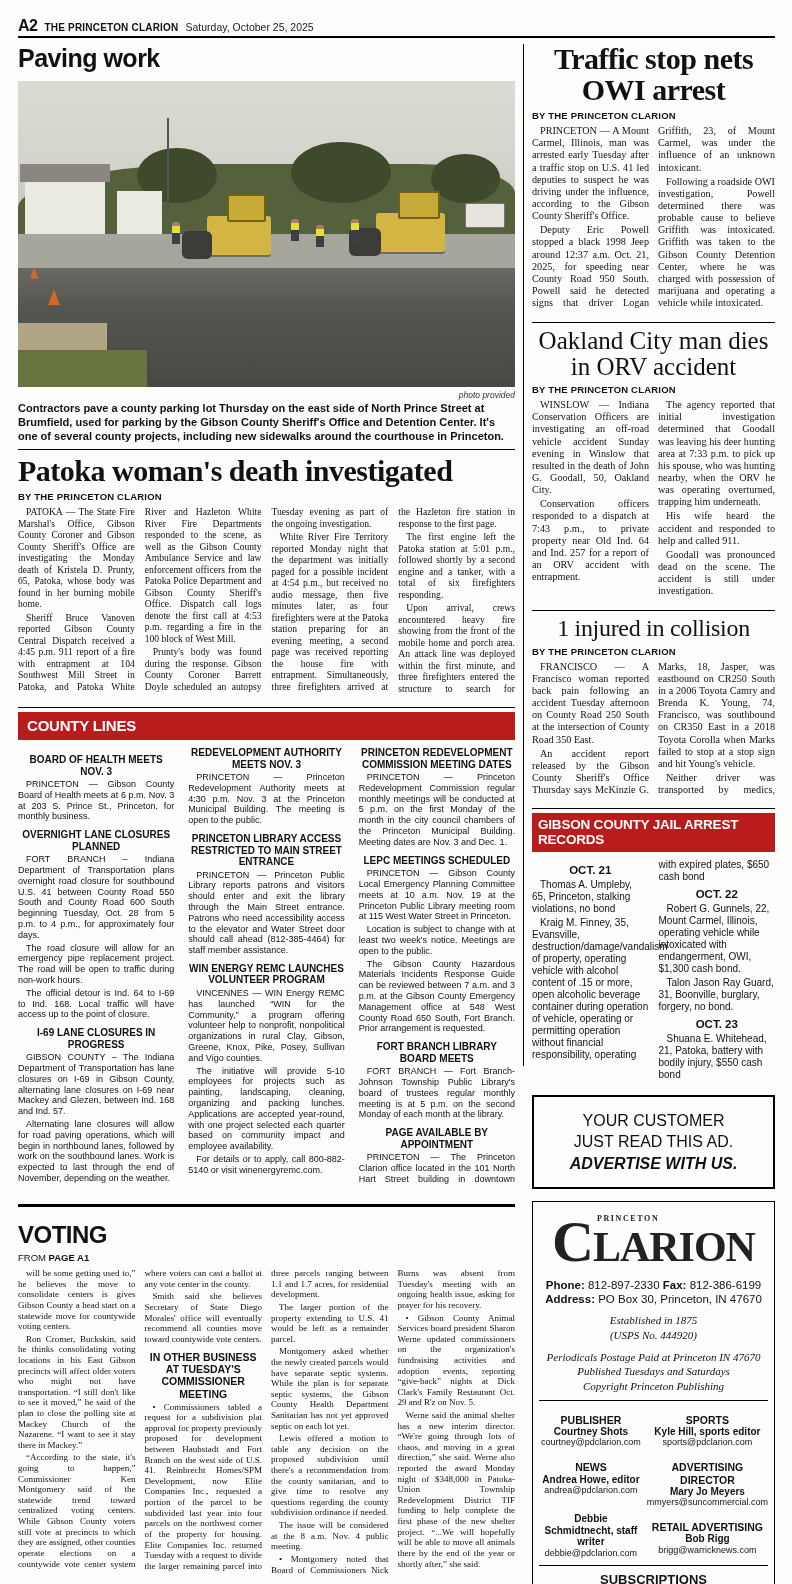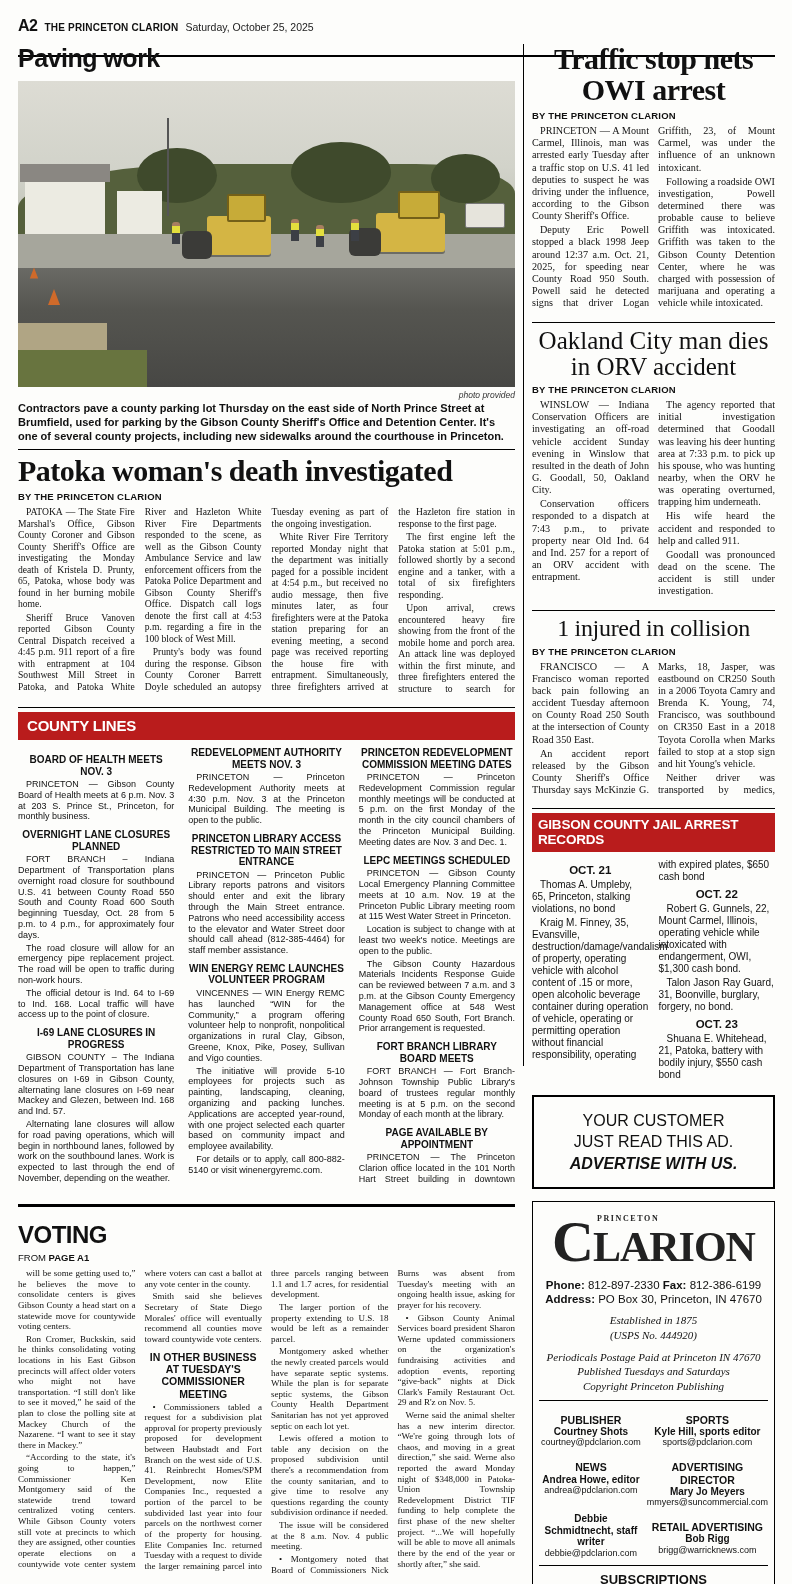--- a/index.html
+++ b/index.html
@@ -2,21 +2,21 @@
 <html><head>
 <meta charset="utf-8">
 <style>
   * { margin:0; padding:0; box-sizing:border-box; }
   html,body { background:#e9e9e9; }
   .page { position:relative; width:792px; height:1584px; background:#fdfdfb; color:#111;
           font-family:"Liberation Sans", sans-serif; overflow:hidden; margin:0 auto; }
 
   
   .pghead { position:absolute; left:18px; top:17px; width:757px; border-bottom:2px solid #000;
-            padding-bottom:20px; display:flex; align-items:baseline; gap:7px; }
+            padding-bottom:1px; display:flex; align-items:baseline; gap:7px; }
   .pg-num { font-weight:900; font-size:16px; letter-spacing:-.5px; }
   .pg-paper { font-weight:800; font-size:10px; letter-spacing:.2px; }
   .pg-date { font-size:10.5px; color:#222; }
 
   .vdivider { position:absolute; left:523px; top:44px; width:1px; height:1022px; background:#000; }
 
   .leftcol { position:absolute; left:18px; top:42px; width:497px; }
   .rail    { position:absolute; left:532px; top:44px; width:243px; }
 
   .rule { border-top:1px solid #000; margin:5px 0; height:0; }
@@ -207,21 +207,21 @@
         <span>FROM</span>
         <b>PAGE A1</b>
       </div>
       <div class="body serif b-voting">
           <p class="bp">will be some getting used to,” he believes the move to consolidate centers is gives Gibson County a head start on a statewide move for countywide voting centers.</p>
           <p class="bp">Ron Cromer, Buckskin, said he thinks consolidating voting locations in his East Gibson precincts will affect older voters who might not have transportation. “I still don't like to see it moved,” he said of the plan to close the polling site at Mackey Church of the Nazarene. “I want to see it stay there in Mackey.”</p>
           <p class="bp">“According to the state, it's going to happen,” Commissioner Ken Montgomery said of the statewide trend toward centralized voting centers. While Gibson County voters still vote at precincts to which they are assigned, other counties operate elections on a countywide vote center system where voters can cast a ballot at any vote center in the county.</p>
           <p class="bp">Smith said she believes Secretary of State Diego Morales' office will eventually recommend all counties move toward countywide vote centers.</p>
           <h4 class="bh">IN OTHER BUSINESS AT TUESDAY'S COMMISSIONER MEETING</h4>
           <p class="bp">• Commissioners tabled a request for a subdivision plat approval for property previously proposed for development between Haubstadt and Fort Branch on the west side of U.S. 41. Reinbrecht Homes/SPM Development, now Elite Companies Inc., requested a portion of the parcel to be subdivided last year into four parcels on the northwest corner of the property for housing. Elite Companies Inc. returned Tuesday with a request to divide the larger remaining parcel into three parcels ranging between 1.1 and 1.7 acres, for residential development.</p>
-          <p class="bp">The larger portion of the property extending to U.S. 18 would be left as a remainder parcel.</p>
+          <p class="bp">The larger portion of the property extending to U.S. 41 would be left as a remainder parcel.</p>
           <p class="bp">Montgomery asked whether the newly created parcels would have separate septic systems. While the plan is for separate septic systems, the Gibson County Health Department Sanitarian has not yet approved septic on each lot yet.</p>
           <p class="bp">Lewis offered a motion to table any decision on the proposed subdivision until there's a recommendation from the county sanitarian, and to give time to resolve any questions regarding the county subdivision ordinance if needed.</p>
           <p class="bp">The issue will be considered at the 8 a.m. Nov. 4 public meeting.</p>
           <p class="bp">• Montgomery noted that Board of Commissioners Nick Burns was absent from Tuesday's meeting with an ongoing health issue, asking for prayer for his recovery.</p>
           <p class="bp">• Gibson County Animal Services board president Sharon Werne updated commissioners on the organization's fundraising activities and adoption events, reporting “give-back” nights at Dick Clark's Family Restaurant Oct. 29 and R'z on Nov. 5.</p>
           <p class="bp">Werne said the animal shelter has a new interim director. “We're going through lots of chaos, and moving in a great direction,” she said. Werne also reported the award Monday night of $348,000 in Patoka-Union Township Redevelopment District TIF funding to help complete the first phase of the new shelter project. “...We will hopefully will be able to move all animals there by the end of the year or shortly after,” she said.</p>
         </div>
     </section>
 
   </section>

